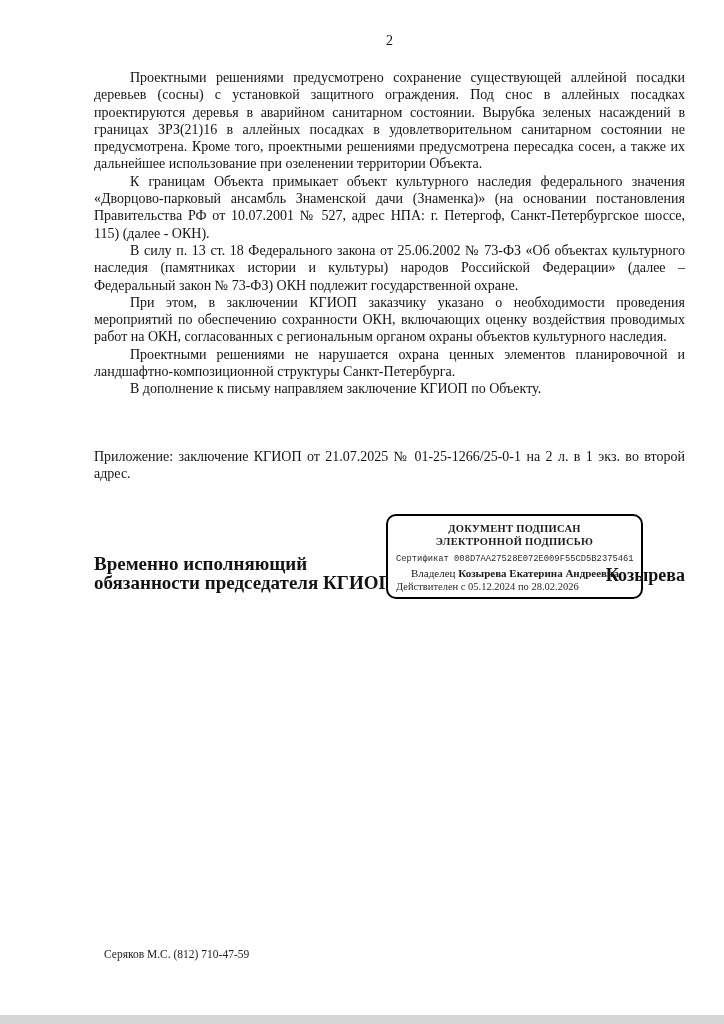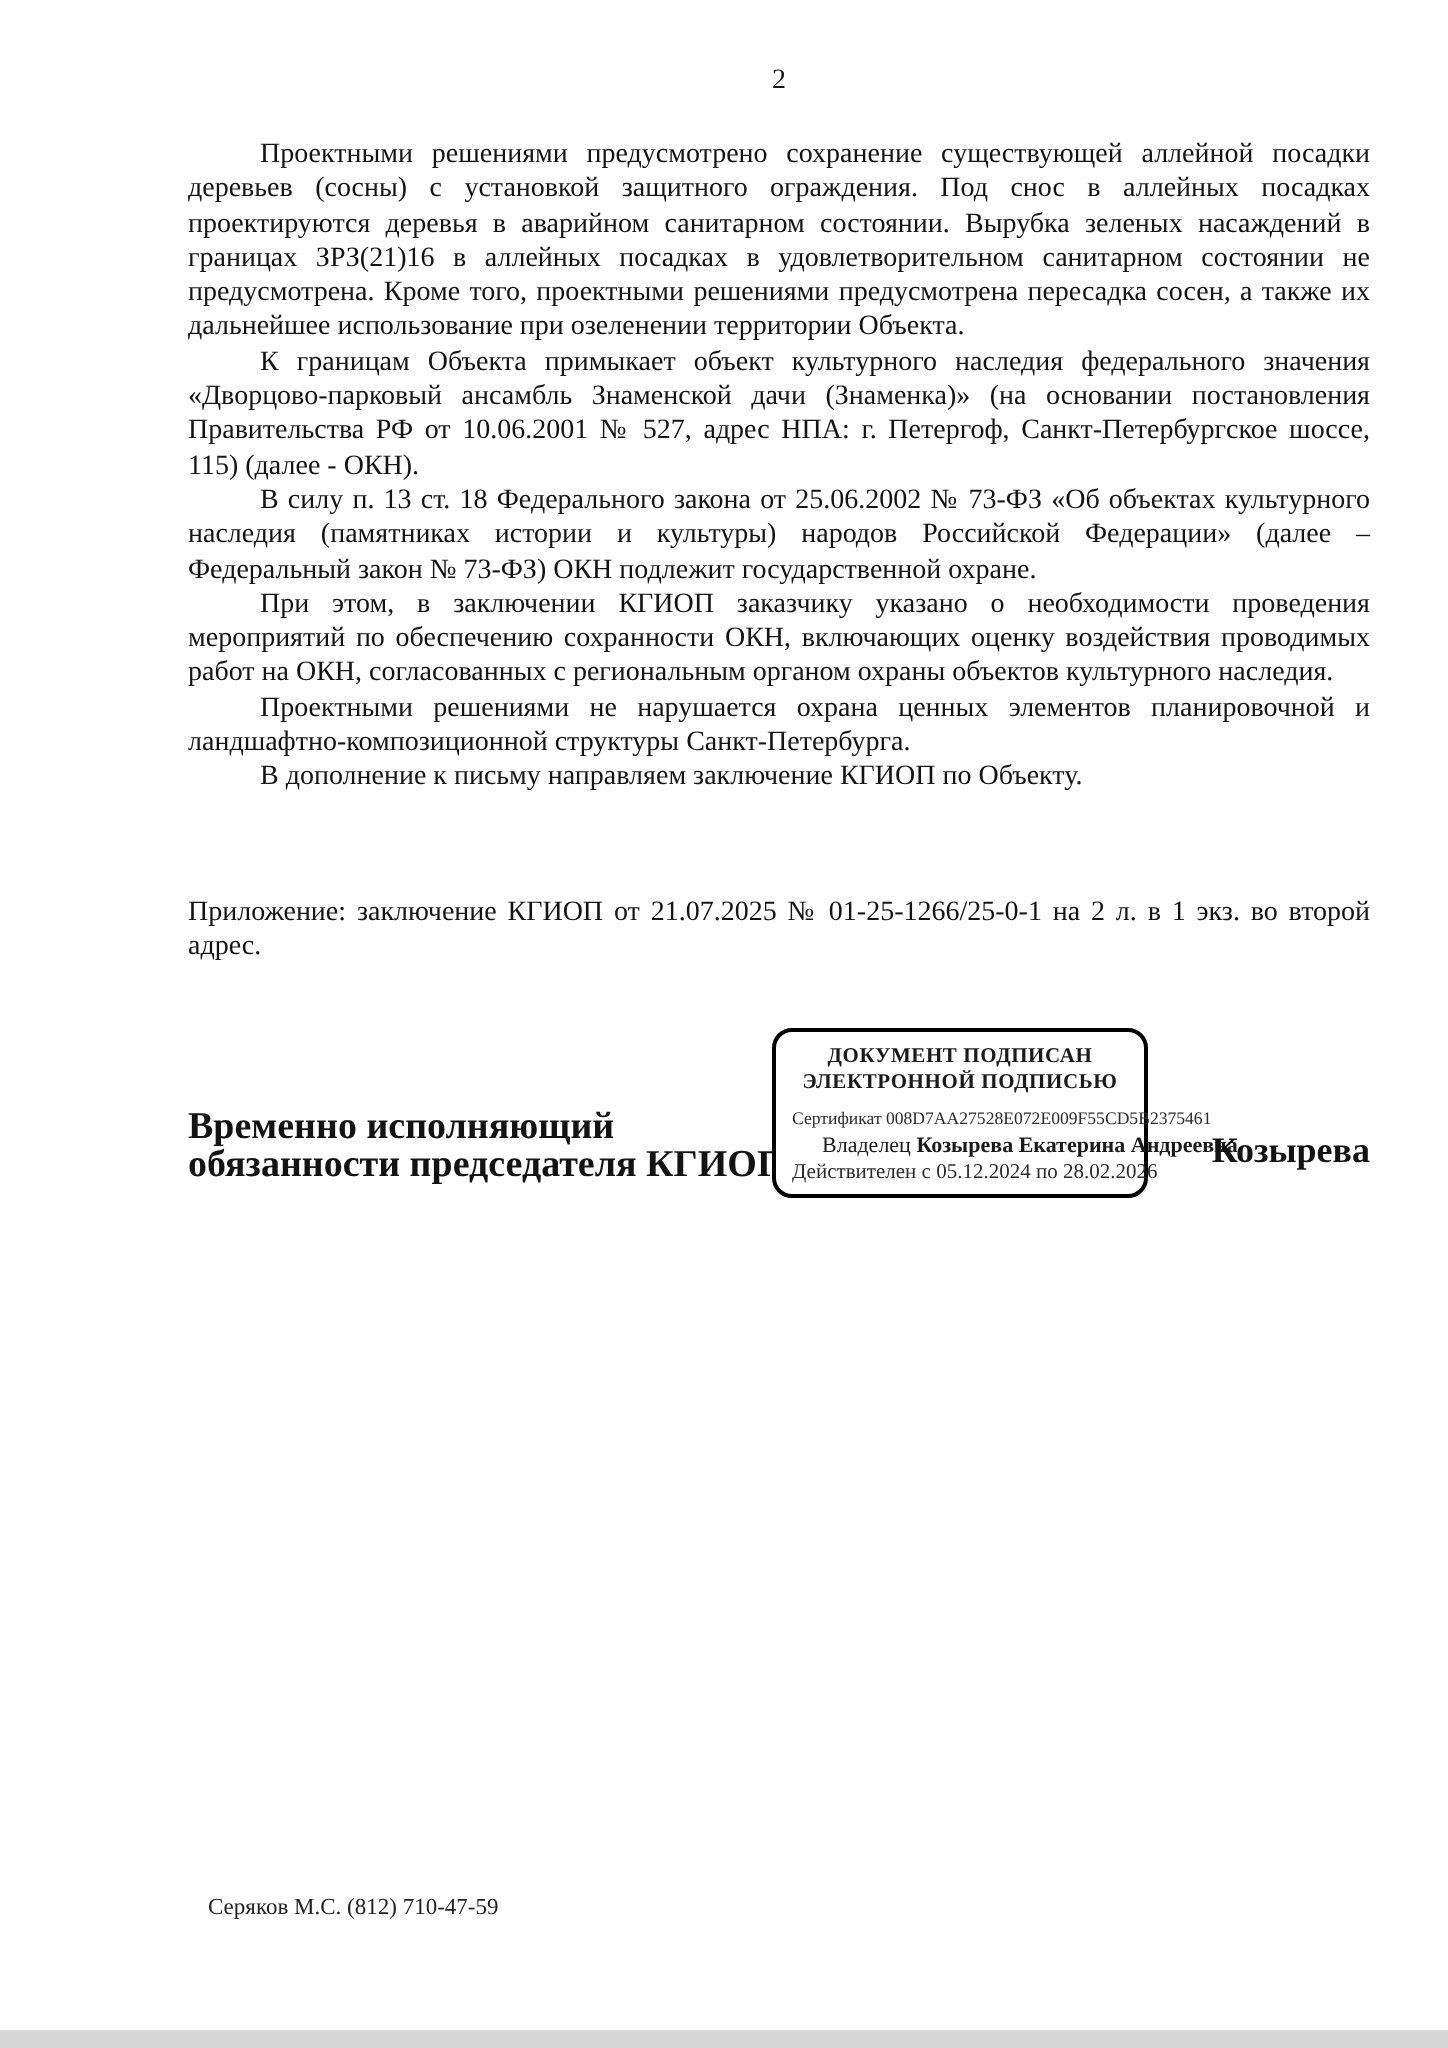--- a/index.html
+++ b/index.html
@@ -53,39 +53,39 @@
     top: 42px;
     font-weight: bold;
     font-size: 19px;
     line-height: 19px;
     white-space: nowrap;
   }
   .stamp {
     position: absolute;
     left: 292px;
     top: 2px;
-    width: 188px;
+    width: 257px;
     height: 85px;
     box-sizing: border-box;
     border: 2.5px solid #000000;
     border-radius: 10px;
     background: #ffffff;
     padding: 7px 8px 4px 8px;
   }
   .stamp-header {
     text-align: center;
     font-weight: bold;
     font-size: 10.5px;
     line-height: 12.5px;
     letter-spacing: 0.3px;
     color: #1a1a1a;
   }
   .stamp-cert {
     margin-top: 6px;
-    font-family: Liberation Serif, serif;
+    font-family: Liberation Mono, monospace;
     font-size: 8.8px;
     line-height: 11px;
     color: #2b2b2b;
     white-space: nowrap;
   }
   .stamp-owner {
     margin-top: 2px;
     font-size: 11px;
     line-height: 13px;
     color: #1a1a1a;
@@ -128,21 +128,21 @@
 </head>
 <body>
 
 <div class="page">
 
   <div class="content">
     <div class="page-num">2</div>
 
     <div class="body-text">
       <p>Проектными решениями предусмотрено сохранение существующей аллейной посадки деревьев (сосны) с установкой защитного ограждения. Под снос в аллейных посадках проектируются деревья в аварийном санитарном состоянии. Вырубка зеленых насаждений в границах ЗРЗ(21)16 в аллейных посадках в удовлетворительном санитарном состоянии не предусмотрена. Кроме того, проектными решениями предусмотрена пересадка сосен, а также их дальнейшее использование при озеленении территории Объекта.</p>
-      <p>К границам Объекта примыкает объект культурного наследия федерального значения «Дворцово-парковый ансамбль Знаменской дачи (Знаменка)» (на основании постановления Правительства РФ от 10.06.2001 № 527, адрес НПА: г. Петергоф, Санкт-Петербургское шоссе, 115) (далее - ОКН).</p>
+      <p>К границам Объекта примыкает объект культурного наследия федерального значения «Дворцово-парковый ансамбль Знаменской дачи (Знаменка)» (на основании постановления Правительства РФ от 10.07.2001 № 527, адрес НПА: г. Петергоф, Санкт-Петербургское шоссе, 115) (далее - ОКН).</p>
       <p>В силу п. 13 ст. 18 Федерального закона от 25.06.2002 № 73-ФЗ «Об объектах культурного наследия (памятниках истории и культуры) народов Российской Федерации» (далее – Федеральный закон № 73-ФЗ) ОКН подлежит государственной охране.</p>
       <p>При этом, в заключении КГИОП заказчику указано о необходимости проведения мероприятий по обеспечению сохранности ОКН, включающих оценку воздействия проводимых работ на ОКН, согласованных с региональным органом охраны объектов культурного наследия.</p>
       <p>Проектными решениями не нарушается охрана ценных элементов планировочной и ландшафтно-композиционной структуры Санкт-Петербурга.</p>
       <p>В дополнение к письму направляем заключение КГИОП по Объекту.</p>
       <p class="attachment">Приложение: заключение КГИОП от 21.07.2025 № 01-25-1266/25-0-1 на 2 л. в 1 экз. во второй адрес.</p>
     </div>
   </div>
 
   <div class="sig-section">
     <div class="sig-title">

